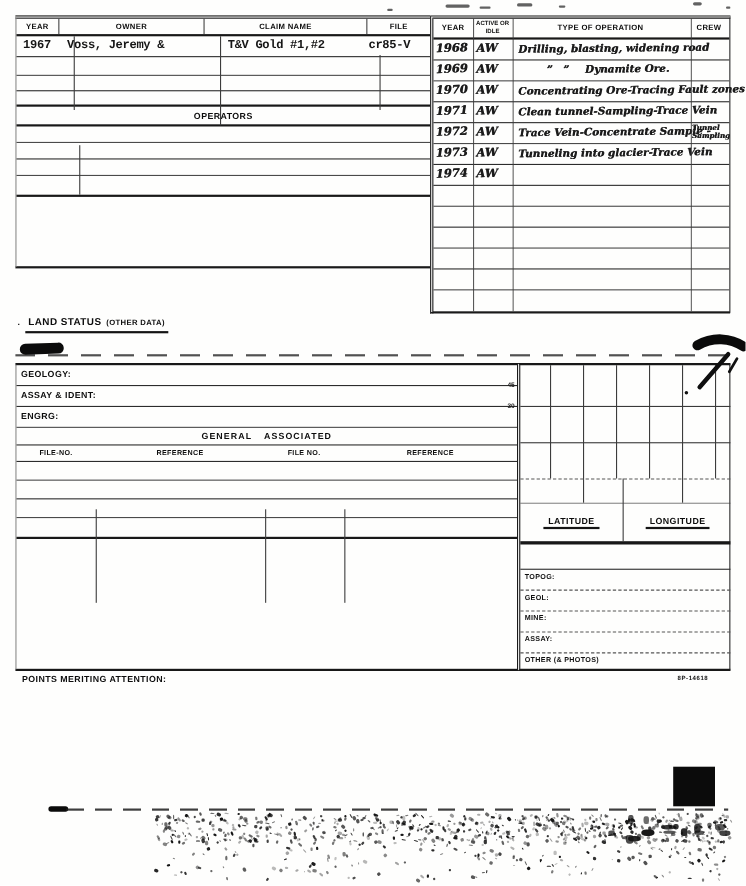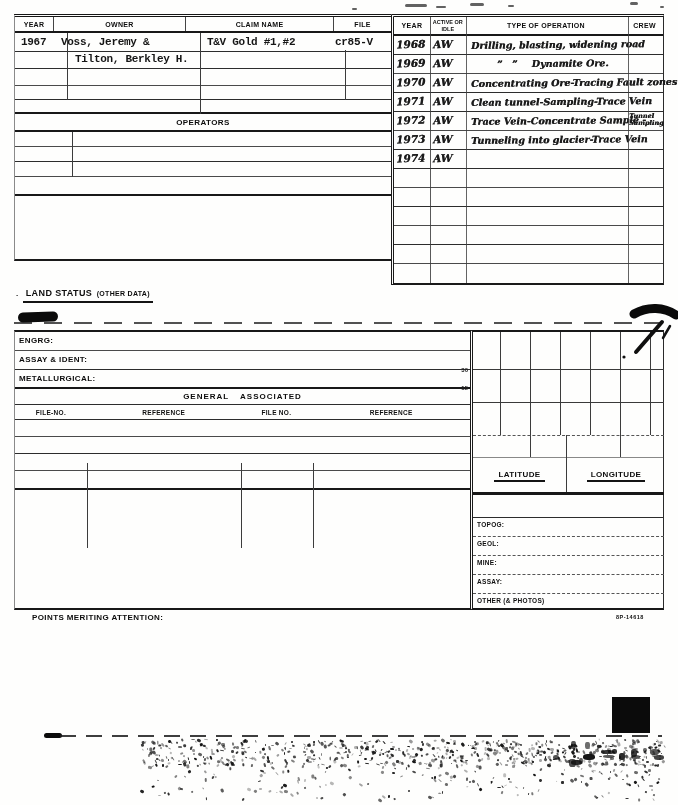--- a/index.html
+++ b/index.html
@@ -58,23 +58,20 @@
       <div class="hdr-cell lbl-sm" style="width:132px;border-left:1px solid #444;">OWNER</div>
       <div class="hdr-cell lbl-sm" style="width:148px;border-left:1px solid #444;">CLAIM NAME</div>
       <div class="hdr-cell lbl-sm" style="width:58px;border-left:1px solid #444;">FILE</div>
     </div>
     <div class="frow rule1" style="height:19px;">
       <span class="typed" style="left:6px;top:3px;">1967</span>
       <span class="typed" style="left:46px;top:3px;">Voss, Jeremy &amp;</span>
       <span class="typed" style="left:192px;top:3px;">T&amp;V Gold #1,#2</span>
       <span class="typed" style="left:320px;top:3px;">cr85-V</span>
     </div>
-    <div class="frow rule1" style="height:17px;">
-      <span class="typed" style="left:60px;top:1px;">Tilton, Berkley H.</span>
-    </div>
     <div class="frow rule1g" style="height:17px;"></div>
     <div class="frow rule1" style="height:14px;"></div>
     <div class="frow rule2" style="height:14px;"></div>
     <div class="frow center rule2" style="height:18px;">
       <span class="lbl">OPERATORS</span>
     </div>
     <div class="frow rule1g" style="height:15px;"></div>
     <div class="frow rule1" style="height:15px;"></div>
     <div class="frow rule1g" style="height:15px;"></div>
     <div class="frow rule2" style="height:19px;"></div>
@@ -145,30 +142,30 @@
     <span class="underlined">
       <span class="lbl" style="font-size:9px;">LAND STATUS</span>
       <span class="lbl-sm">(OTHER DATA)</span>
     </span>
   </div>
 
   <div style="position:absolute;left:14px;top:322px;width:650px;height:2px;opacity:.8;background:repeating-linear-gradient(90deg,#262626 0 18px,transparent 18px 30px);"></div>
   <div class="blob" style="left:18px;top:312px;width:40px;height:10px;border-radius:5px;transform:rotate(-2deg);"></div>
 
   <div class="sec" style="left:14px;top:330px;width:456px;height:280px;border-top:2px solid #181818;border-bottom:2.5px solid #181818;border-left:1px solid #8a8a8a;">
-    <div class="frow rule1g" style="height:19px;">
-      <span class="lbl" style="position:absolute;left:4px;top:4px;">ENGRG:</span>
+    <div class="frow rule1" style="height:19px;">
+      <span class="lbl" style="position:absolute;left:4px;top:4px;">GEOLOGY:</span>
+      <span class="tick">45</span>
     </div>
     <div class="frow rule1" style="height:19px;">
       <span class="lbl" style="position:absolute;left:4px;top:4px;">ASSAY &amp; IDENT:</span>
       <span class="tick">30</span>
     </div>
-    <div class="frow rule2" style="height:19px;">
-      <span class="lbl" style="position:absolute;left:4px;top:4px;">METALLURGICAL:</span>
-      <span class="tick">15</span>
+    <div class="frow rule1g" style="height:19px;">
+      <span class="lbl" style="position:absolute;left:4px;top:4px;">ENGRG:</span>
     </div>
     <div class="frow center rule1" style="height:16px;">
       <span class="lbl" style="letter-spacing:1px;word-spacing:8px;">GENERAL ASSOCIATED</span>
     </div>
     <div class="frow flexrow rule1" style="height:15px;">
       <div class="hdr-cell lbl-xs" style="width:72px;">FILE-NO.</div>
       <div class="hdr-cell lbl-xs" style="width:154px;">REFERENCE</div>
       <div class="hdr-cell lbl-xs" style="width:72px;">FILE NO.</div>
       <div class="hdr-cell lbl-xs" style="width:158px;">REFERENCE</div>
     </div>
@@ -216,21 +213,21 @@
     <div class="hline-dash" style="left:0;top:261px;width:191px;"></div>
   </div>
 
   <svg style="position:absolute;left:600px;top:302px;" width="78" height="65" viewBox="0 0 78 65">
     <path d="M34,12 C48,4 64,5 76,13" stroke="#0a0a0a" stroke-width="9" fill="none" stroke-linecap="round"></path>
     <path d="M62,20 L36,50" stroke="#0f0f0f" stroke-width="4" fill="none" stroke-linecap="round"></path>
     <path d="M70,24 L63,36" stroke="#111" stroke-width="2.5" fill="none" stroke-linecap="round"></path>
     <circle cx="24" cy="55" r="1.6" fill="#111"></circle>
   </svg>
 
-  <span class="lbl" style="position:absolute;left:32px;top:613px;">POINTS MERITING ATTENTION:</span>
+  <span class="lbl" style="position:absolute;left:20px;top:613px;">POINTS MERITING ATTENTION:</span>
   <span style="position:absolute;left:616px;top:614px;font-size:5.5px;font-weight:bold;letter-spacing:.5px;">8P-14618</span>
 
   <div class="blob" style="left:612px;top:697px;width:38px;height:36px;"></div>
   <div class="blob" style="left:44px;top:733px;width:18px;height:5px;border-radius:3px;"></div>
   <div style="position:absolute;left:60px;top:735px;width:602px;height:2.2px;opacity:.85;background:repeating-linear-gradient(90deg,#1c1c1c 0 16px,transparent 16px 26px);"></div>
   <div class="scan-noise-band">
       <i style="left: 196.7px; top: 27.7px; width: 2.2px; height: 1.5px; opacity: 0.82; transform: rotate(38deg);"></i>
       <i style="left: 365.3px; top: 11.3px; width: 1.7px; height: 3.4px; opacity: 0.49; transform: rotate(67deg);"></i>
       <i style="left: 422.1px; top: 5.7px; width: 2.2px; height: 2.6px; opacity: 0.82; transform: rotate(3deg);"></i>
       <i style="left: 454.3px; top: 22.3px; width: 1.9px; height: 2.9px; opacity: 0.7; transform: rotate(79deg);"></i>

